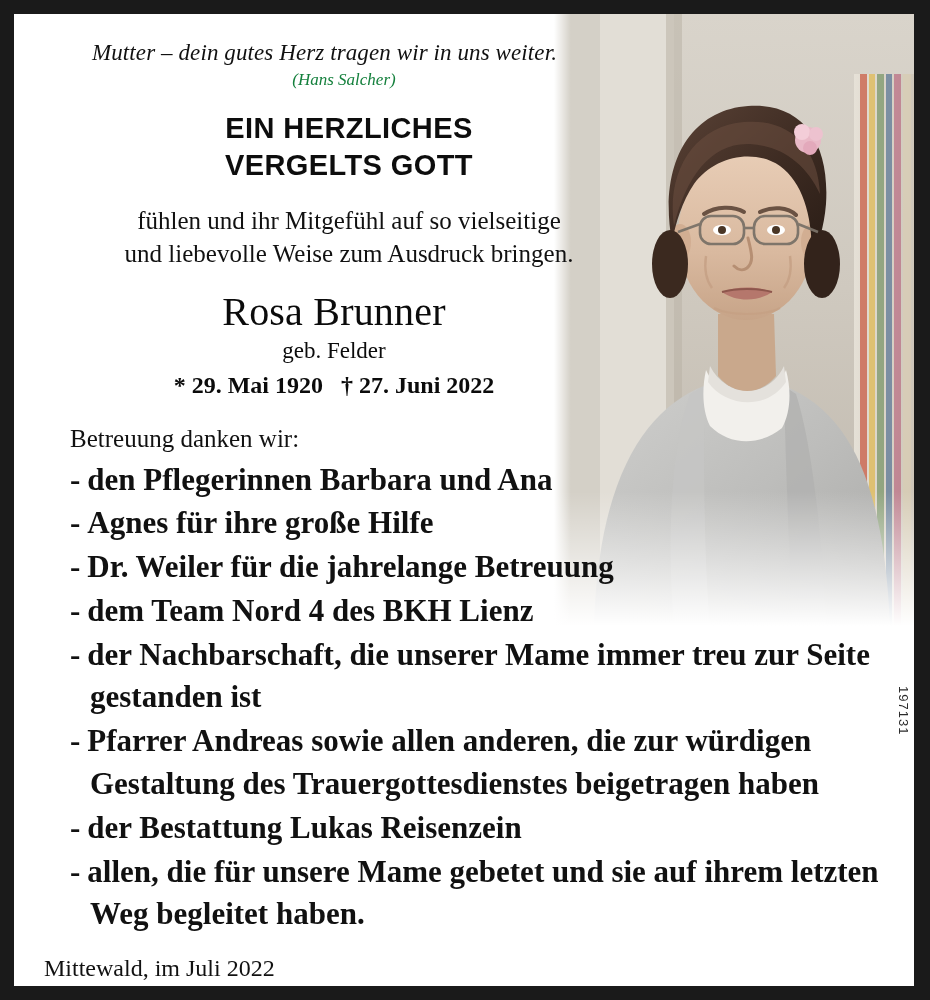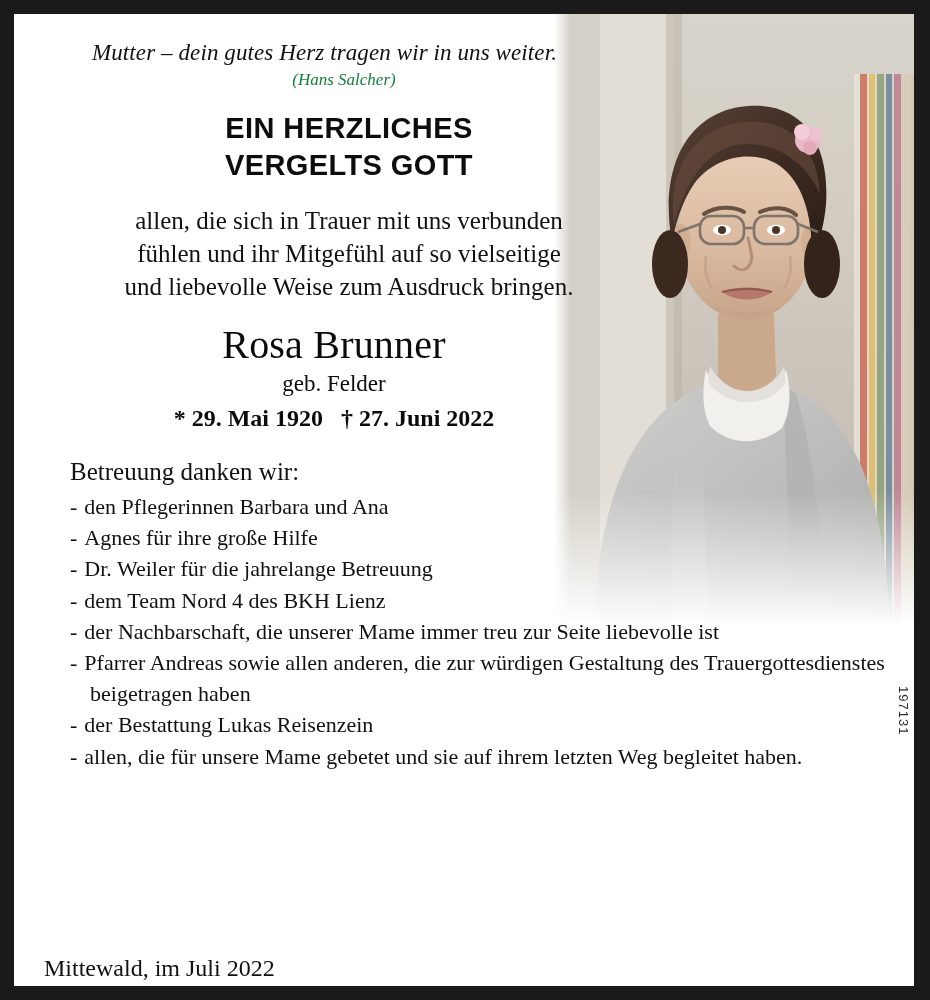--- a/index.html
+++ b/index.html
@@ -110,23 +110,24 @@
   .dates .gap { display: inline-block; width: 18px; }
   .list-head {
     margin: 26px 0 0 26px;
     font-size: 25px;
     color: #111;
   }
   .thanks-list {
     list-style: none;
     margin: 6px 0 0 26px;
     padding: 0;
-    font-size: 22px;
+    font-size: 31px;
     line-height: 1.38;
     color: #111;
+    font-weight: bold;
   }
   .thanks-list li {
     margin: 0 0 1px 0;
     padding-left: 20px;
     text-indent: -20px;
     max-width: 830px;
   }
   .thanks-list li .dash { margin-right: 7px; }
   .footer {
     position: absolute;
@@ -275,38 +276,37 @@
     <div class="content">
       <div class="quote">Mutter – dein gutes Herz tragen wir in uns weiter.</div>
       <div class="quote-author">(Hans Salcher)</div>
 
       <div class="thanks-head">
         <div>EIN HERZLICHES</div>
         <div>VERGELTS GOTT</div>
       </div>
 
       <div class="intro">
-        <div>allen, die sich in Trauer mit uns verbunden</div>
         <div>fühlen und ihr Mitgefühl auf so vielseitige</div>
         <div>und liebevolle Weise zum Ausdruck bringen.</div>
       </div>
 
       <div class="name">Rosa Brunner</div>
       <div class="maiden">geb. Felder</div>
       <div class="dates">
         <span>* 29. Mai 1920</span><span class="gap"></span><span>† 27. Juni 2022</span>
       </div>
 
       <div class="list-head">Betreuung danken wir:</div>
       <ul class="thanks-list">
         <li><span class="dash">-</span><span>den Pflegerinnen Barbara und Ana</span></li>
         <li><span class="dash">-</span><span>Agnes für ihre große Hilfe</span></li>
         <li><span class="dash">-</span><span>Dr. Weiler für die jahrelange Betreuung</span></li>
         <li><span class="dash">-</span><span>dem Team Nord 4 des BKH Lienz</span></li>
-        <li><span class="dash">-</span><span>der Nachbarschaft, die unserer Mame immer treu zur Seite liebevolle ist</span></li>
+        <li><span class="dash">-</span><span>der Nachbarschaft, die unserer Mame immer treu zur Seite gestanden ist</span></li>
         <li><span class="dash">-</span><span>Pfarrer Andreas sowie allen anderen, die zur würdigen Gestaltung des Trauergottesdienstes beigetragen haben</span></li>
         <li><span class="dash">-</span><span>der Bestattung Lukas Reisenzein</span></li>
         <li><span class="dash">-</span><span>allen, die für unsere Mame gebetet und sie auf ihrem letzten Weg begleitet haben.</span></li>
       </ul>
 
       <div class="footer">
         <div>Mittewald, im Juli 2022</div>
       </div>
     </div>
 

